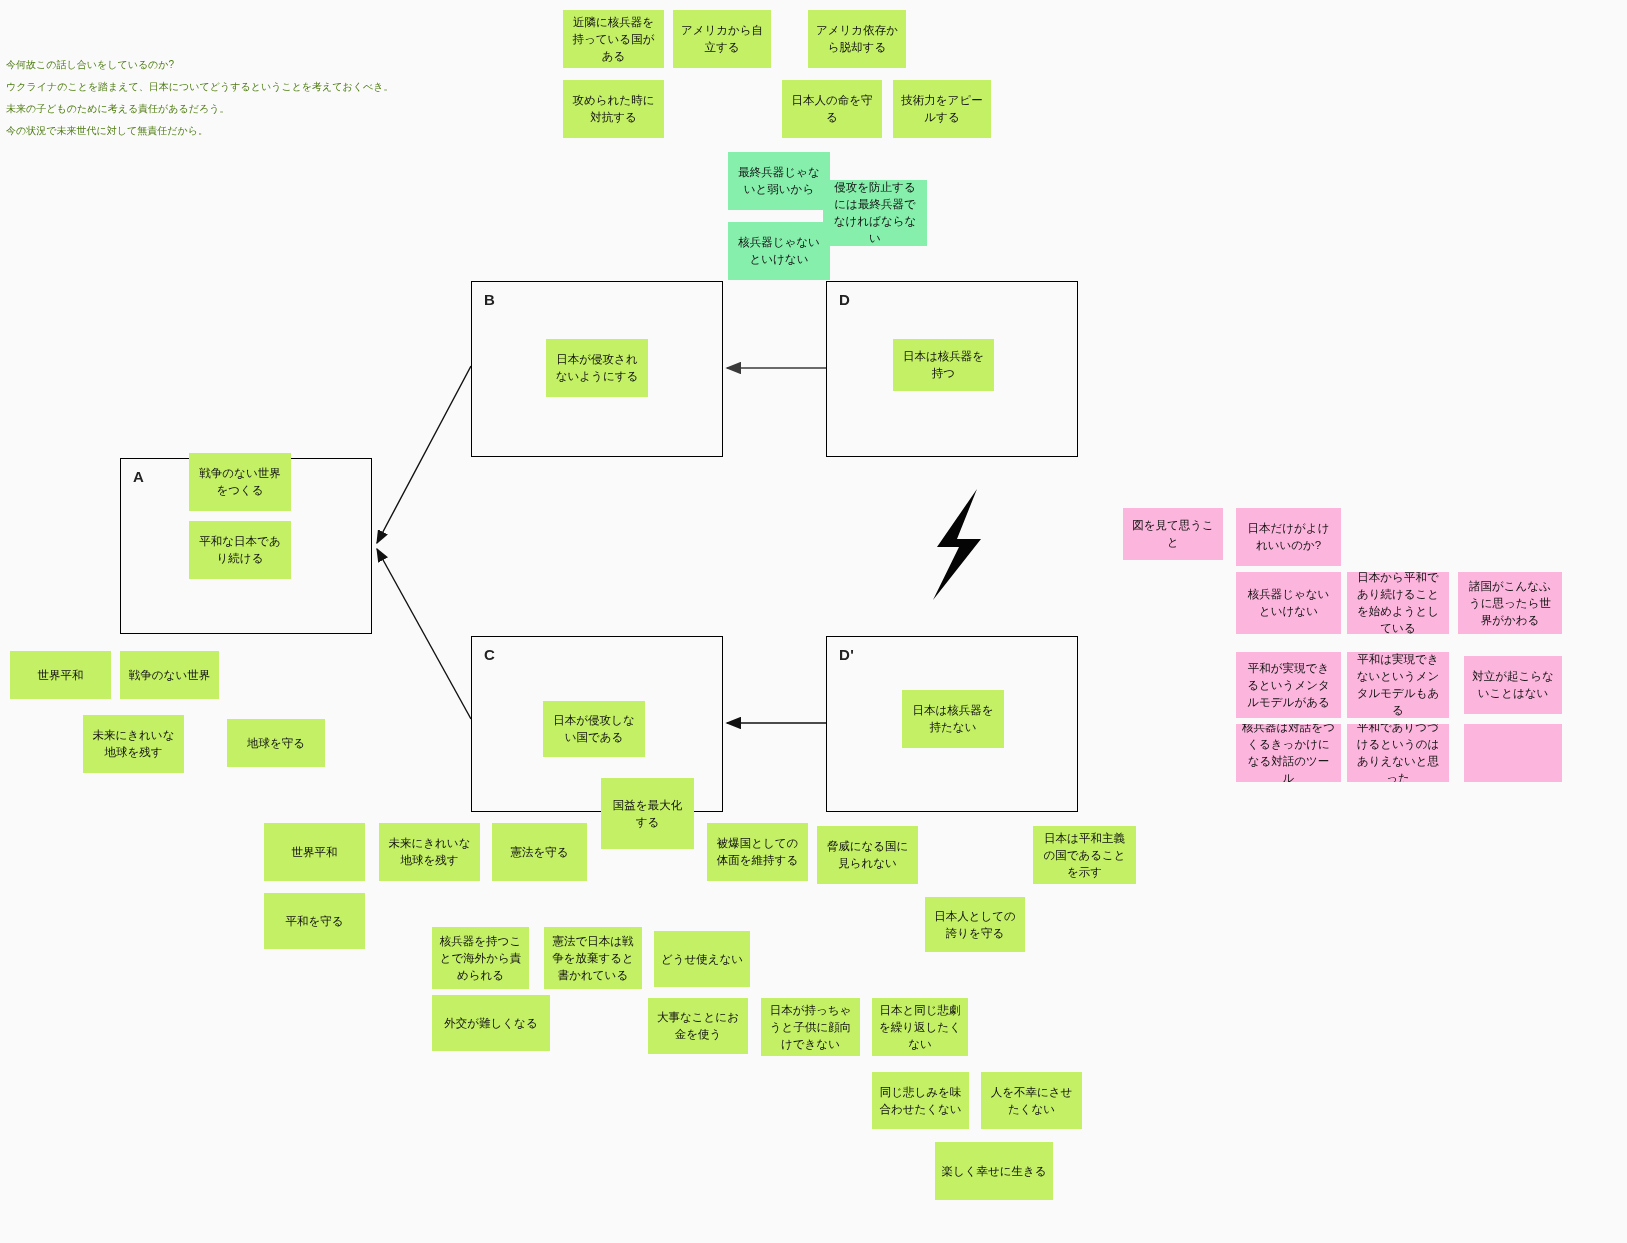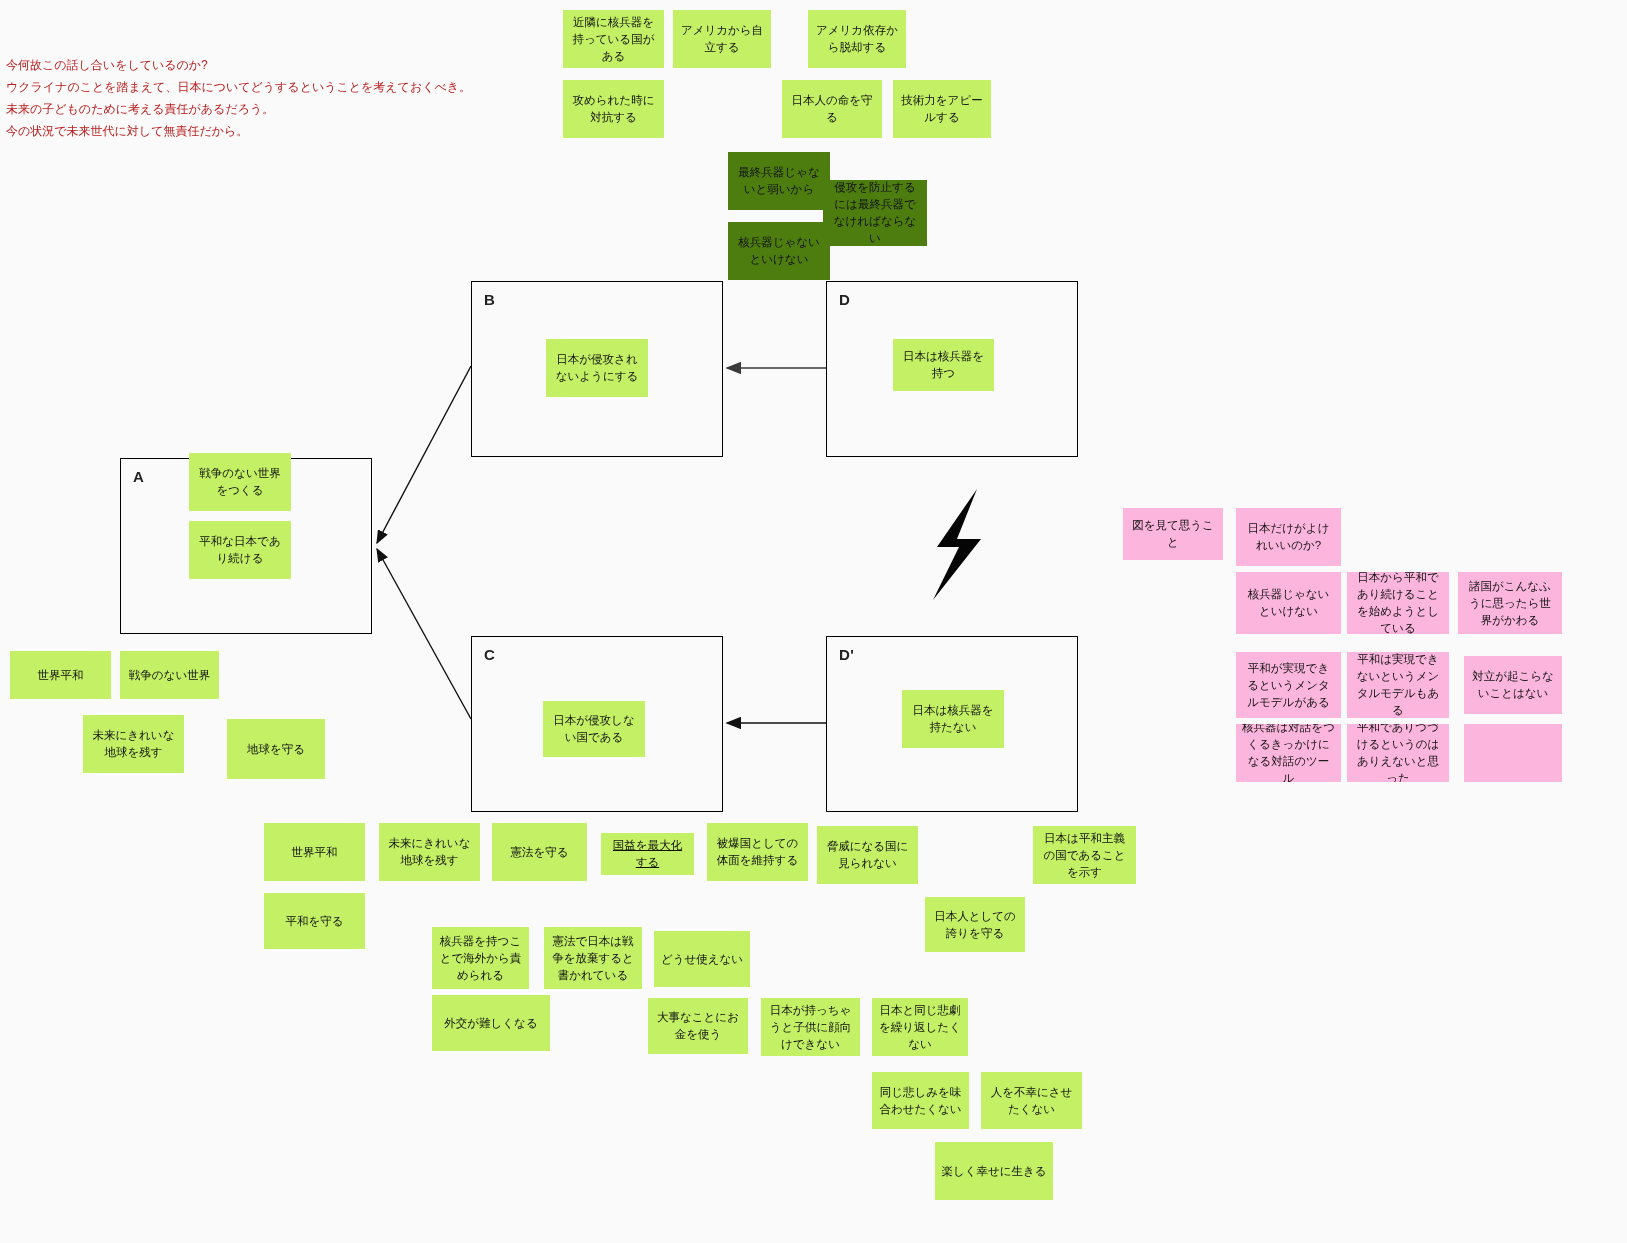--- a/index.html
+++ b/index.html
@@ -15,41 +15,41 @@
     position: relative;
     width: 1627px;
     height: 1243px;
     background: #fafafa;
     overflow: hidden;
   }
   .intro {
     position: absolute;
     left: 6px;
     top: 54px;
-    font-size: 12px;
+    font-size: 10px;
     line-height: 22px;
     white-space: pre;
-    color: #b91c1c;
+    color: #4d7c0f;
   }
   .note {
     position: absolute;
     box-sizing: border-box;
     display: flex;
     align-items: center;
     justify-content: center;
     text-align: center;
     font-size: 11.5px;
     line-height: 17px;
     padding: 4px 6px;
     color: #111;
     word-break: break-all;
     overflow: hidden;
   }
   .note.green { background: #c3f065; }
-  .note.orange { background: #4d7c0f; }
+  .note.orange { background: #86efac; }
   .note.pink { background: #fcb6dd; }
   .box {
     position: absolute;
     box-sizing: border-box;
     border: 1.6px solid #000;
     background: transparent;
   }
   .box-label {
     position: absolute;
     font-size: 15px;
@@ -128,26 +128,26 @@
   <div class="note green" style="left:189px;top:453px;width:102px;height:58px;z-index:4;">戦争のない世界をつくる</div>
   <div class="note green" style="left:189px;top:521px;width:102px;height:58px;z-index:4;">平和な日本であり続ける</div>
   <div class="note green" style="left:546px;top:339px;width:102px;height:58px;z-index:4;">日本が侵攻されないようにする</div>
   <div class="note green" style="left:893px;top:339px;width:101px;height:52px;z-index:4;">日本は核兵器を持つ</div>
   <div class="note green" style="left:543px;top:701px;width:102px;height:56px;z-index:4;">日本が侵攻しない国である</div>
   <div class="note green" style="left:902px;top:690px;width:102px;height:58px;z-index:4;">日本は核兵器を持たない</div>
 
   <div class="note green" style="left:10px;top:651px;width:101px;height:48px;">世界平和</div>
   <div class="note green" style="left:120px;top:651px;width:99px;height:48px;">戦争のない世界</div>
   <div class="note green" style="left:83px;top:715px;width:101px;height:58px;">未来にきれいな地球を残す</div>
-  <div class="note green" style="left:227px;top:719px;width:98px;height:60px;">地球を守る</div>
+  <div class="note green" style="left:227px;top:719px;width:98px;height:48px;">地球を守る</div>
 
   <div class="note green" style="left:264px;top:823px;width:101px;height:58px;">世界平和</div>
   <div class="note green" style="left:379px;top:823px;width:101px;height:58px;">未来にきれいな地球を残す</div>
   <div class="note green" style="left:492px;top:823px;width:95px;height:58px;">憲法を守る</div>
-  <div class="note green" style="left:601px;top:833px;width:93px;height:42px;text-decoration:underline;">国益を最大化する</div>
+  <div class="note green" style="left:601px;top:778px;width:93px;height:71px;">国益を最大化する</div>
   <div class="note green" style="left:707px;top:823px;width:101px;height:58px;">被爆国としての体面を維持する</div>
   <div class="note green" style="left:817px;top:826px;width:101px;height:58px;">脅威になる国に見られない</div>
   <div class="note green" style="left:1033px;top:826px;width:103px;height:58px;">日本は平和主義の国であることを示す</div>
   <div class="note green" style="left:264px;top:893px;width:101px;height:56px;">平和を守る</div>
   <div class="note green" style="left:925px;top:897px;width:100px;height:55px;">日本人としての誇りを守る</div>
   <div class="note green" style="left:432px;top:927px;width:97px;height:62px;">核兵器を持つことで海外から責められる</div>
   <div class="note green" style="left:544px;top:927px;width:98px;height:62px;">憲法で日本は戦争を放棄すると書かれている</div>
   <div class="note green" style="left:654px;top:931px;width:96px;height:56px;">どうせ使えない</div>
   <div class="note green" style="left:432px;top:995px;width:118px;height:56px;">外交が難しくなる</div>
   <div class="note green" style="left:648px;top:998px;width:100px;height:56px;">大事なことにお金を使う</div>

